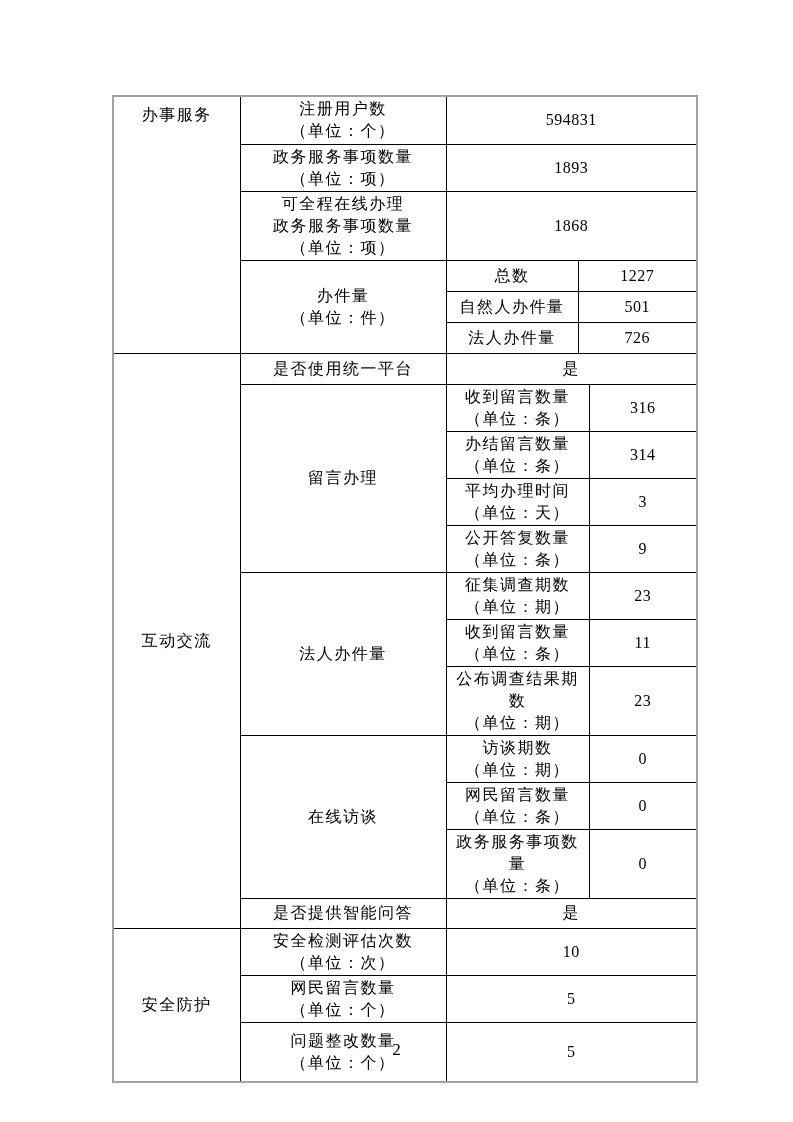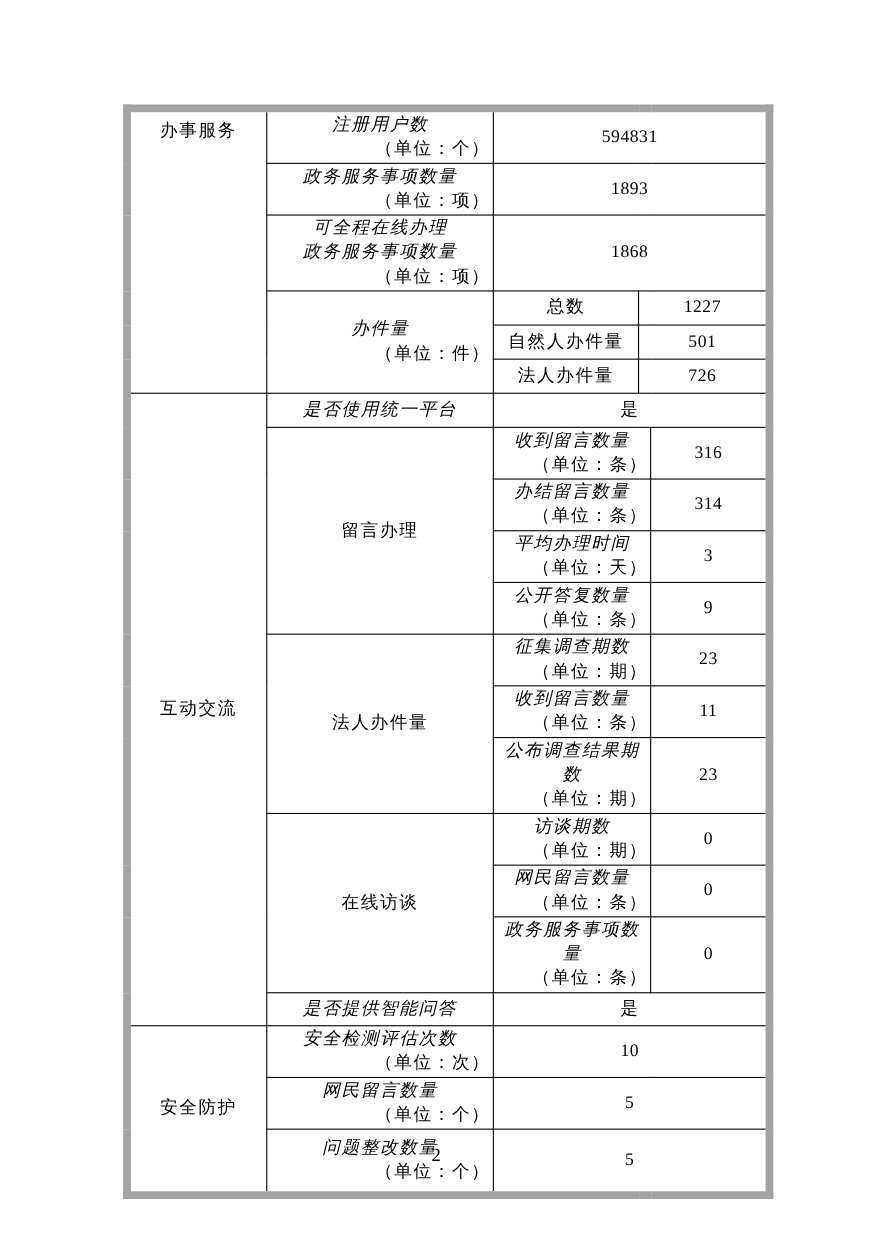--- a/index.html
+++ b/index.html
@@ -12,37 +12,37 @@
     font-family:"Liberation Serif","DejaVu Serif",serif;
     color:#000;
     overflow:hidden;
   }
   table.report {
     position:absolute;
     left:112px; top:95px;
     width:584px;
     border-collapse:collapse;
     table-layout:fixed;
-    border:7px solid #a3a3a3;
+    border:2px solid #a3a3a3;
     padding-left:47px;
   }
   .report td {
     border:1px solid #000;
     text-align:center;
     vertical-align:middle;
     font-size:16px;
     line-height:22px;
     letter-spacing:1.5px;
     padding:1px 2px;
     overflow:hidden;
   }
   .report td.c-group { letter-spacing:1.5px; }
   .report td.c-group.top { vertical-align:top; padding-top:7px; }
-  .lbl { display:block; white-space:pre-line;font-style:italic; }
-  .unit { display:block;text-align:right; }
+  .lbl { display:block; white-space:pre-line; }
+  .unit { display:block; }
   .num { letter-spacing:0.5px; }
   .page-num {
     position:absolute;
     left:0; top:1040px;
     width:793px;
     text-align:center;
     font-size:17px;
     letter-spacing:0;
   }
 </style>

